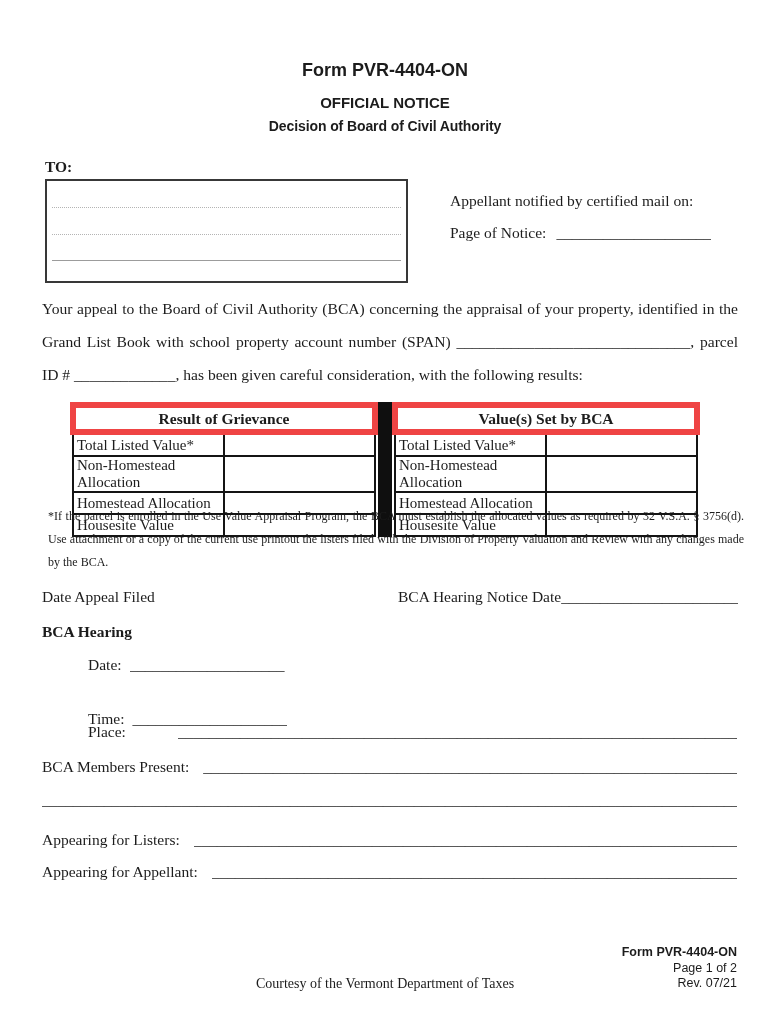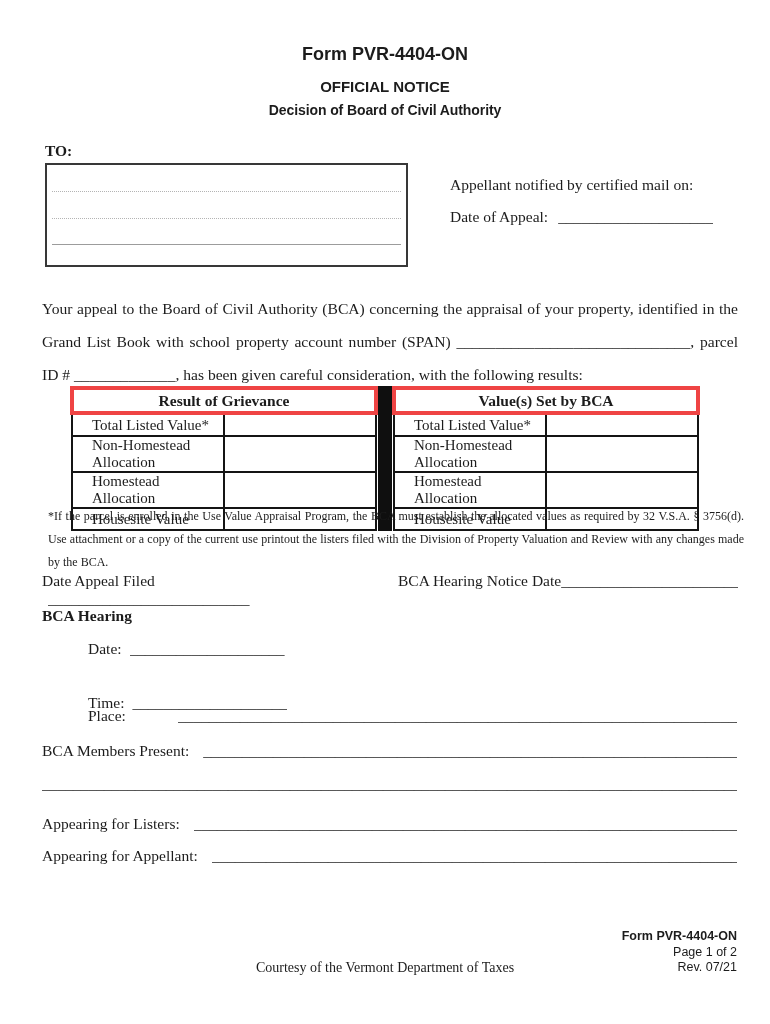--- a/index.html
+++ b/index.html
@@ -1,21 +1,21 @@
 <!DOCTYPE html>
 <html><head>
 <meta charset="utf-8">
 <style>
   html,body{margin:0;padding:0;background:#fff;}
   .page{
     position:relative;width:770px;height:1024px;background:#ffffff;
     font-family:"Liberation Serif","DejaVu Serif",serif;color:#1c1c1c;
     overflow:hidden;
   }
-  .abs{position:absolute;}
+  .abs{position:absolute;margin-top:16px;}
 
   
   .hdr{left:0;width:770px;text-align:center;font-family:"Liberation Sans","DejaVu Sans",sans-serif;font-weight:bold;}
   .h1{top:44px;font-size:18px;}
   .h2{top:78px;font-size:15px;}
   .h3{top:102px;font-size:14px;letter-spacing:-0.1px;}
 
   
   .to-label{top:142px;left:45px;font-weight:bold;font-size:15.5px;}
   .addr-box{top:163px;left:45px;width:359px;height:100px;border:2px solid #383838;background:#fff;}
@@ -28,22 +28,22 @@
   .certified{top:176px;left:450px;font-size:15.5px;}
   .don-row{top:208px;left:450px;display:flex;font-size:15.5px;white-space:nowrap;}
   .don-row .blank{margin-left:10px;}
 
   
   .intro{top:292px;left:42px;width:696px;font-size:15.6px;line-height:33px;text-align:justify;margin:0;}
 
   
   .tablewrap{top:386px;left:70px;width:630px;display:flex;align-items:stretch;}
   .rtbl{border-collapse:collapse;table-layout:fixed;font-size:15px;width:308px;}
-  .rtbl th{border:4px solid #ef4444;font-size:15.5px;font-weight:bold;text-align:center;height:21px;padding:0;}
-  .rtbl td{border:2px solid #141414;height:20px;padding:0 0 0 19px;font-size:15px;}
+  .rtbl th{border:6px solid #ef4444;font-size:15.5px;font-weight:bold;text-align:center;height:21px;padding:0;}
+  .rtbl td{border:2px solid #141414;height:20px;padding:0 0 0 3px;font-size:15px;}
   .rtbl td.val{width:122px;}
   .tbl-divider{width:14px;background:#0f0f0f;}
 
   
   .footnote{top:499px;left:42px;width:696px;font-size:12px;line-height:23px;text-align:justify;margin:6px;}
 
   
   .filing{top:572px;left:42px;width:696px;display:flex;font-size:15.5px;white-space:nowrap;}
   .fgroup1{display:flex;width:356px;overflow:hidden;flex-direction:column;}
   .fgroup1 .blank{margin-left:6px;}
@@ -83,21 +83,21 @@
 
   <div class="abs to-label">TO:</div>
   <div class="abs addr-box">
     <div class="addr-line l1"></div>
     <div class="addr-line l2"></div>
     <div class="addr-line l3"></div>
   </div>
 
   <div class="abs certified">Appellant notified by certified mail on:</div>
   <div class="abs don-row">
-    <span class="lbl">Date of Appeal:</span>
+    <span class="lbl">Page of Notice:</span>
     <span class="blank">____________________</span>
   </div>
 
   <p class="abs intro"><span>Your appeal to the Board of Civil Authority (BCA) concerning the appraisal of your property, identified in the Grand List Book with school property account number (SPAN) </span><span class="blank">______________________________</span><span>, parcel ID # </span><span class="blank">_____________</span><span>, has been given careful consideration, with the following results:</span></p>
 
   <div class="abs tablewrap">
     <table class="rtbl">
       <tbody>
           <tr>
             <th colspan="2">Result of Grievance</th>
@@ -144,21 +144,20 @@
           </tr>
     </tbody>
       </table>
   </div>
 
   <p class="abs footnote">*If the parcel is enrolled in the Use Value Appraisal Program, the BCA must establish the allocated values as required by 32 V.S.A. § 3756(d).  Use attachment or a copy of the current use printout the listers filed with the Division of Property Valuation and Review with any changes made by the BCA.</p>
 
   <div class="abs filing">
     <span class="fgroup1">
       <span class="lbl">Date Appeal Filed</span>
-      <span class="blank">__________________________</span>
     </span>
     <span class="fgroup2">
       <span class="lbl">BCA Hearing Notice Date</span>
       <span class="blank-fill">______________________________</span>
     </span>
   </div>
 
   <div class="abs bca-heading">BCA Hearing</div>
 
   <div class="abs field-row row-date">

